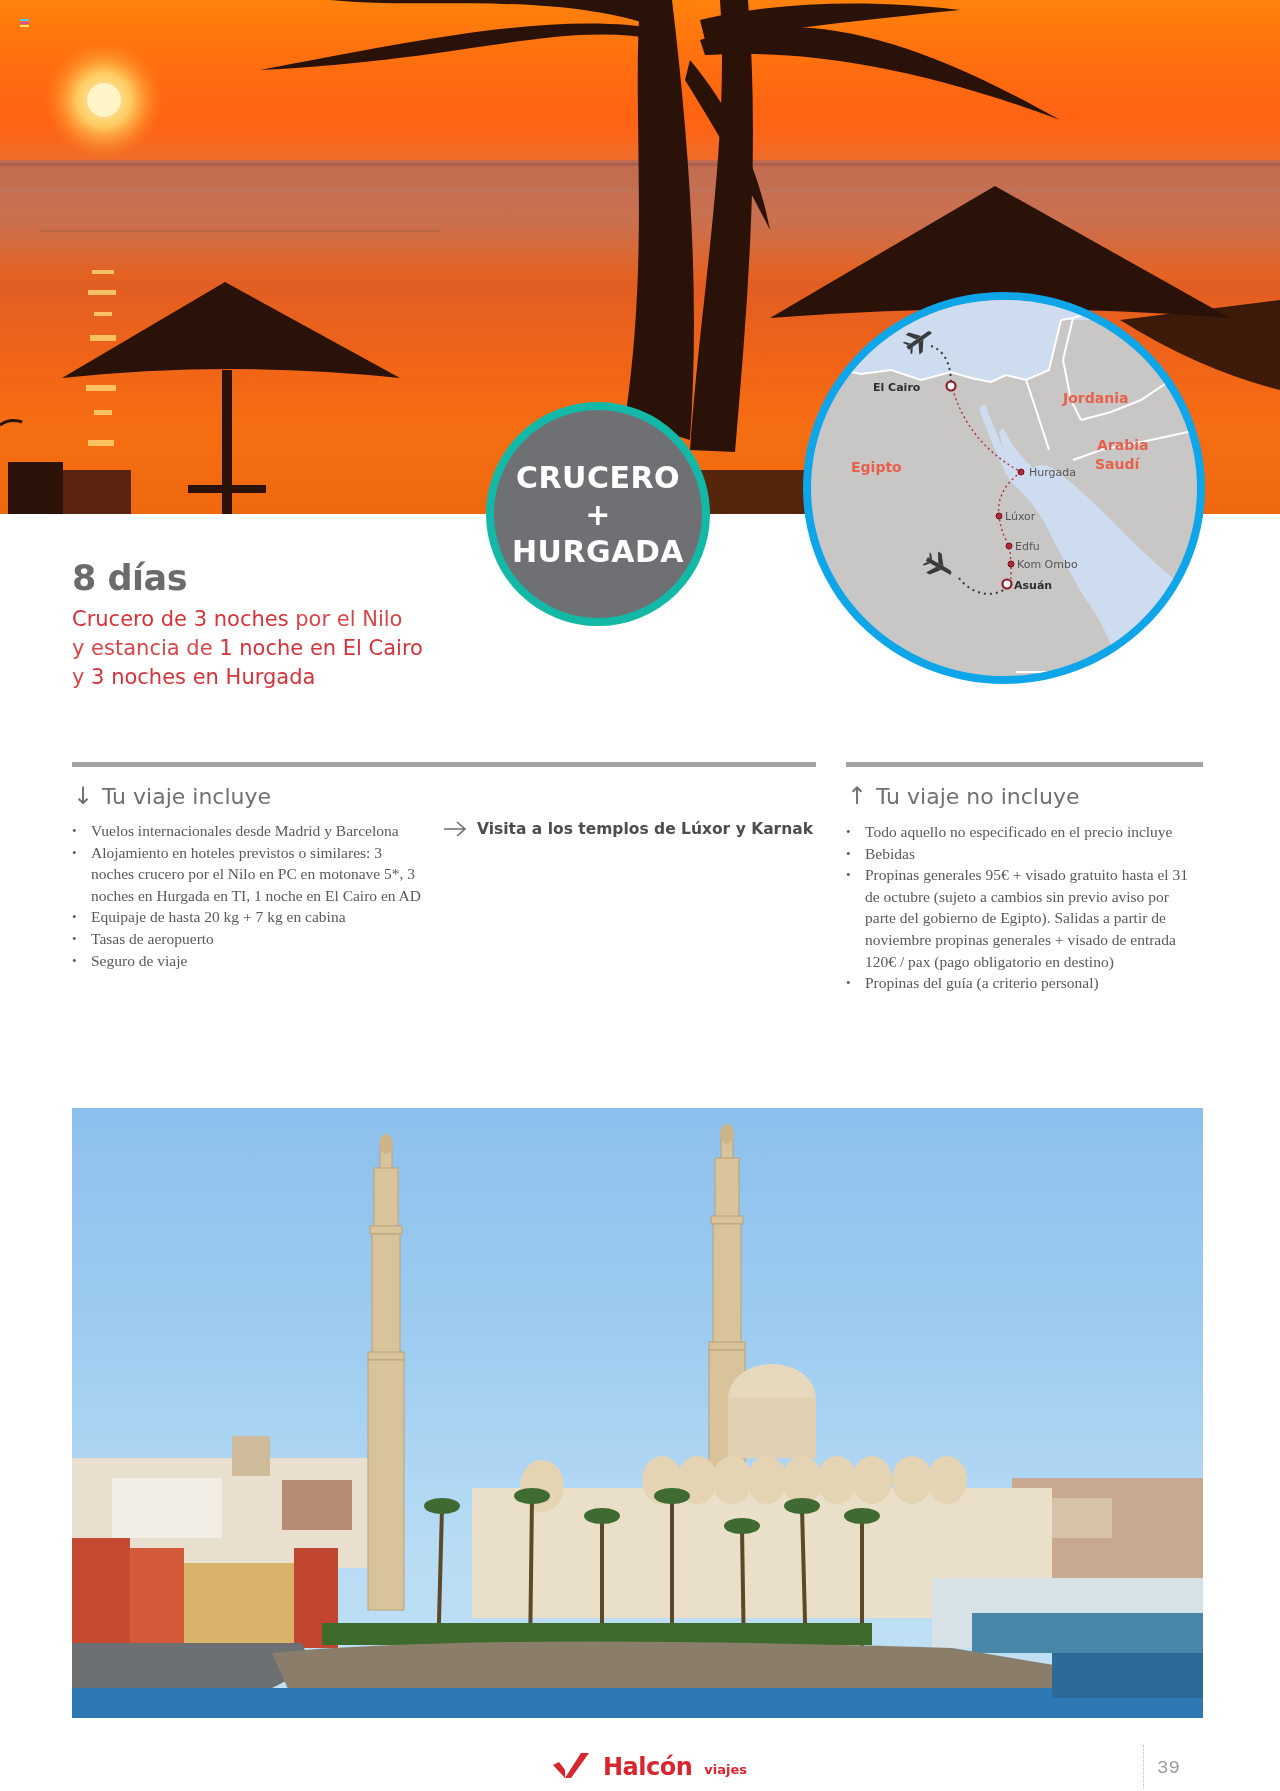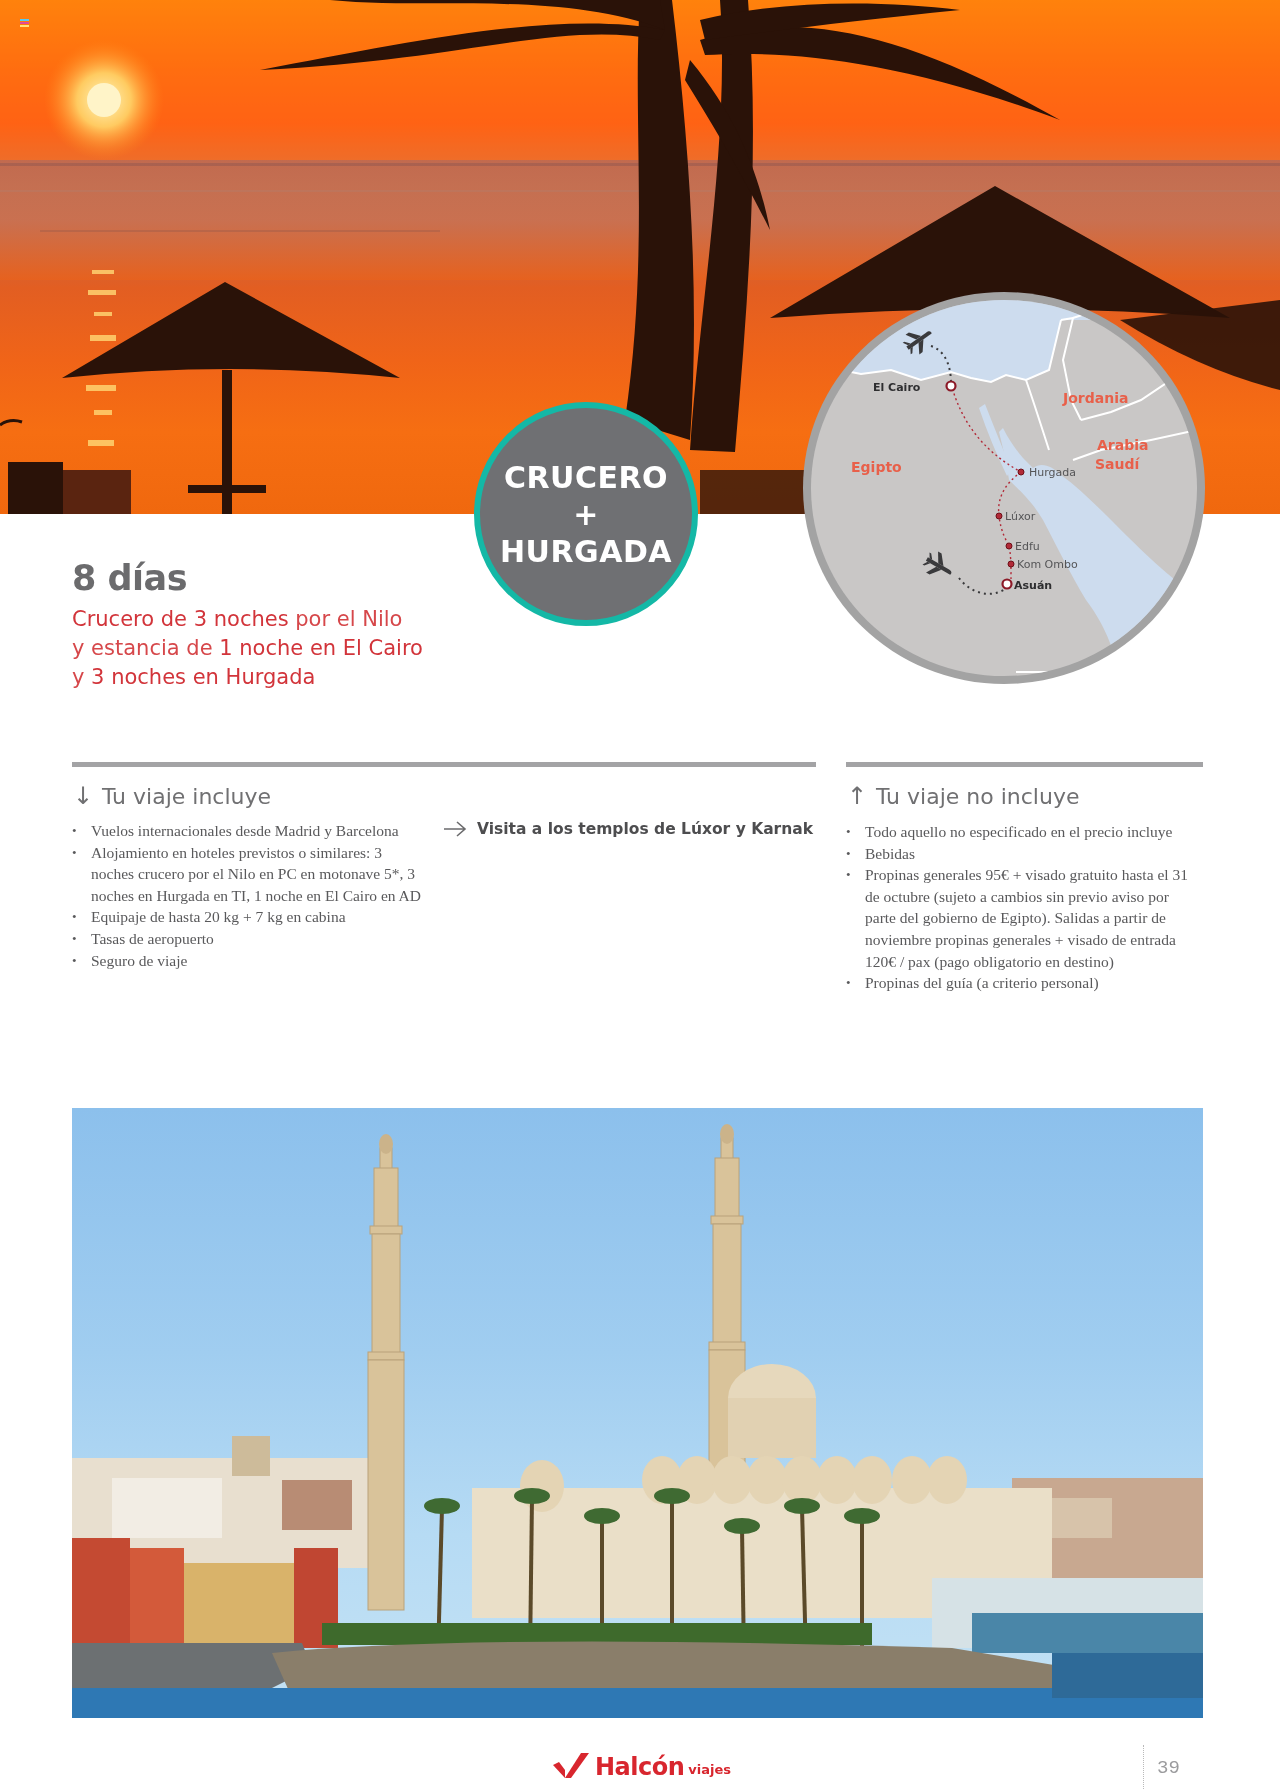--- a/index.html
+++ b/index.html
@@ -10,30 +10,30 @@
   .hero {
     position: absolute; left: 0; top: 0; width: 1280px; height: 514px; overflow: hidden;
     background: linear-gradient(180deg, #ff8a0a 0%, #ff6a10 14%, #ff5a16 24%, #e76a36 31%, #d97646 36%, #c8684a 44%, #e25e22 56%, #f06418 70%, #f66e12 84%, #f0680e 100%);
   }
   .hero svg { position: absolute; left: 0; top: 0; }
   .tiny-flag { position: absolute; left: 20px; top: 19px; width: 9px; height: 10px; }
   .tiny-flag span { display: block; height: 2px; margin-bottom: 1px; }
 
   
   .badge {
-    position: absolute; left: 474px; top: 402px; width: 224px; height: 224px; border-radius: 50%;
-    background: #6f7073; border: 6px solid #14b8a6;
+    position: absolute; left: 486px; top: 402px; width: 224px; height: 224px; border-radius: 50%;
+    background: #6f7073; border: 8px solid #14b8a6;
     display: flex; flex-direction: column; align-items: center; justify-content: center;
     color: #fff; font-family: "DejaVu Sans", sans-serif; font-weight: bold; font-size: 30px; line-height: 37px; letter-spacing: 0.5px;
   }
 
   
   .map-wrap {
     position: absolute; left: 803px; top: 292px; width: 402px; height: 392px; border-radius: 50%;
-    background: #a3a3a3; padding: 8px; overflow: hidden; text-decoration: underline;
+    background: #0ea5e9; padding: 8px; overflow: hidden; text-decoration: underline;
   }
   .map-wrap svg { display: block; }
 
   
   .days { position: absolute; left: 72px; top: 558px; font-size: 35px; font-weight: bold; color: #6b6b6d; letter-spacing: -0.5px; }
   .summary { position: absolute; left: 72px; top: 605px; width: 420px; font-size: 21px; line-height: 29px; color: #d6474a; }
   .summary b { font-weight: normal; color: #d2343a; }
 
   
   .rule { position: absolute; height: 5px; background: #a3a3a5; }
@@ -47,21 +47,21 @@
   .visit { position: relative; padding-left: 34px; font-size: 15.5px; line-height: 21.6px; color: #808082; margin-bottom: 5px; }
   .visit .v-arrow { position: absolute; left: 0; top: 0; width: 24px; height: 20px; }
   .visit b { color: #4d4d4f; font-weight: bold; }
 
   
   .photo2 { position: absolute; left: 72px; top: 1108px; width: 1131px; height: 610px; overflow: hidden;
     background: linear-gradient(180deg, #8cc0ec 0%, #a0cdf0 40%, #b6dbf4 70%, #c4e2f4 100%); }
   .photo2 svg { position: absolute; left: 0; top: 0; }
 
   
-  .footer-logo { position: absolute; left: 551px; top: 1753px; display: flex; align-items: flex-end; gap: 4px; }
+  .footer-logo { position: absolute; left: 551px; top: 1753px; display: flex; align-items: flex-end; gap: 12px; }
   .footer-logo .brand { font-size: 24px; font-weight: bold; color: #d8262e; letter-spacing: -0.5px; line-height: 24px; }
   .footer-logo .sub { font-size: 13px; font-weight: bold; color: #d8262e; line-height: 16px; margin-bottom: 1px; }
   .page-sep { position: absolute; left: 1143px; top: 1745px; width: 0; height: 44px; border-left: 1px dotted #b9b9b9; }
   .page-num { position: absolute; left: 1157px; top: 1757px; font-size: 19px; color: #9b9b9d; font-family: Liberation Mono, monospace; font-weight: 300; }
 </style>
 </head>
 <body>
 
 <div class="hero">
   <svg width="1280" height="514" viewBox="0 0 1280 514">

